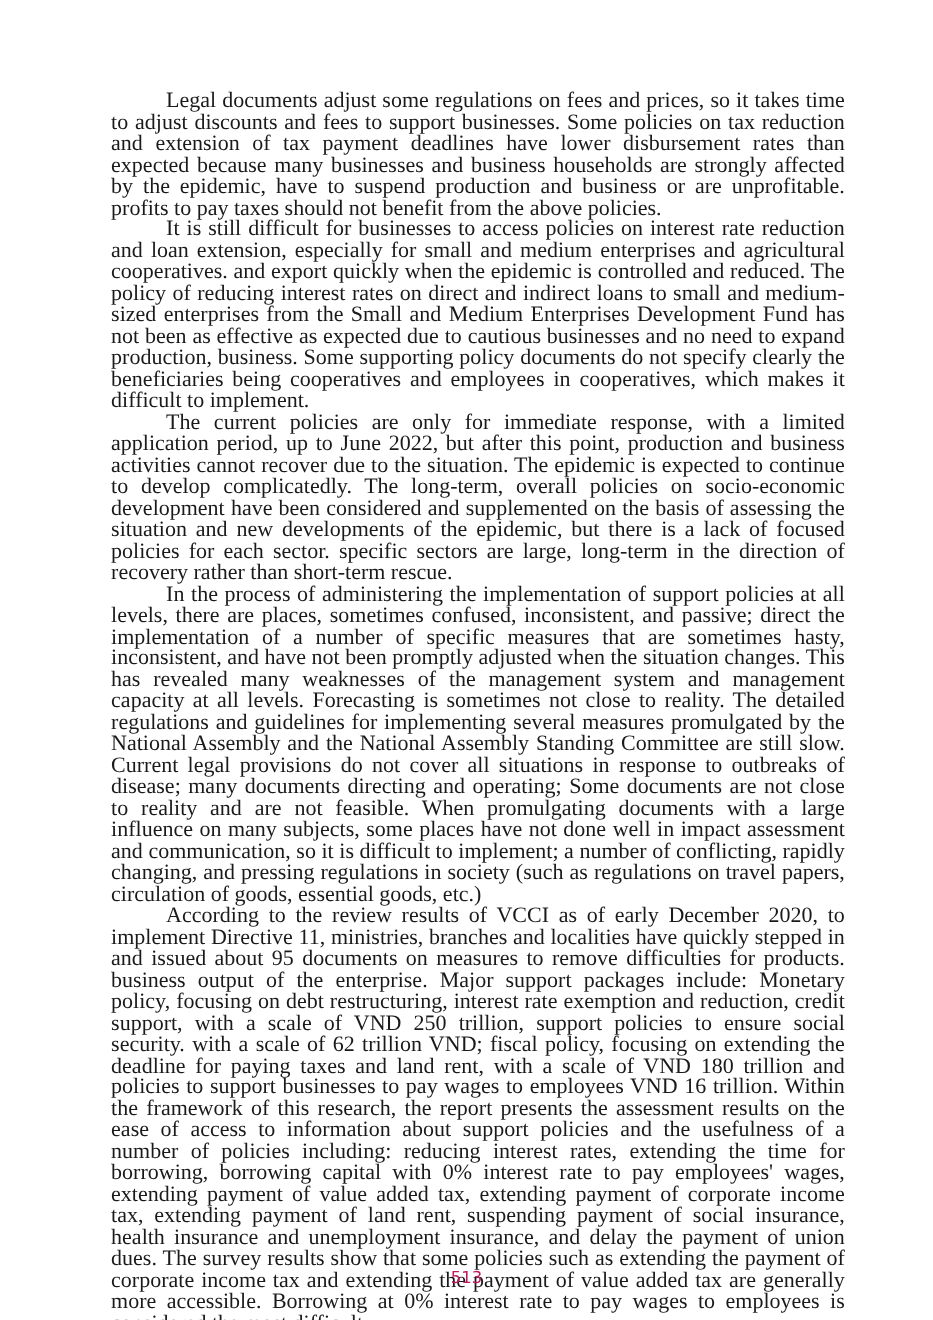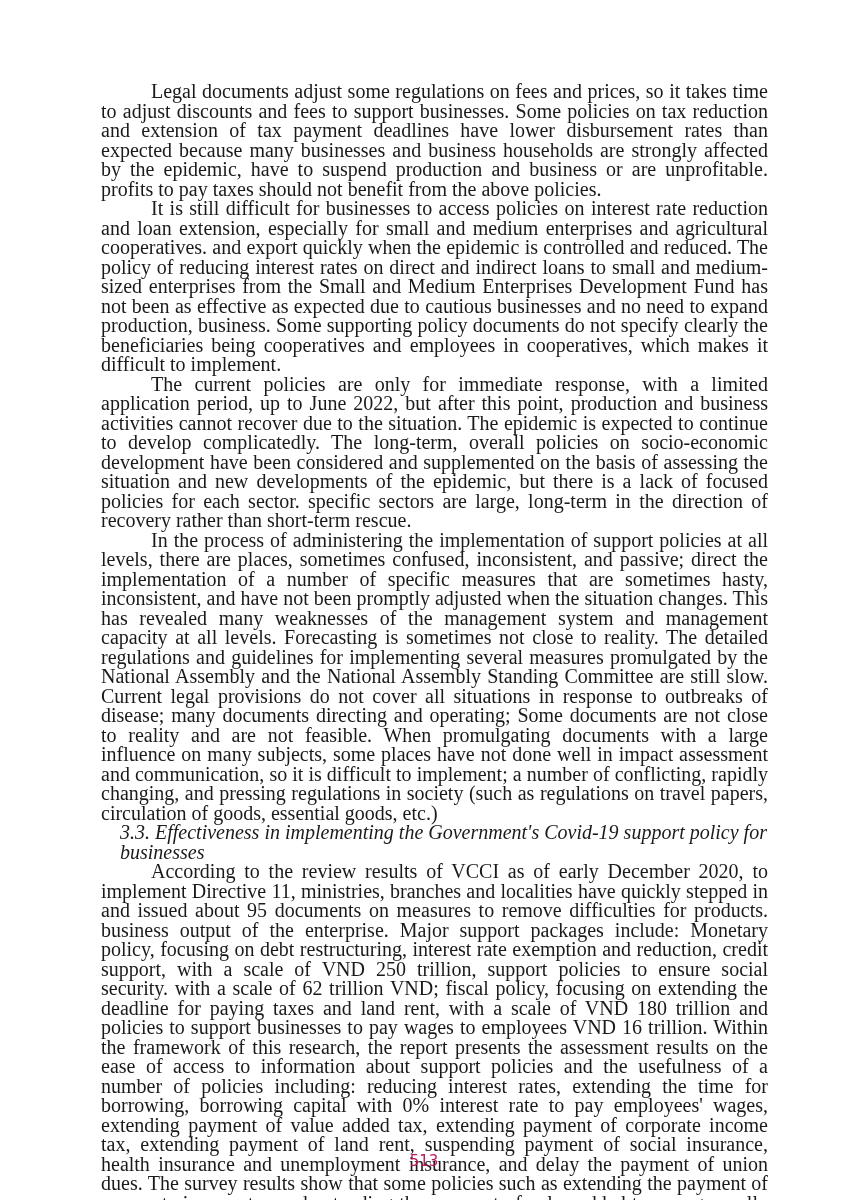--- a/index.html
+++ b/index.html
@@ -46,17 +46,16 @@
     }
   </style>
 </head>
 <body>
 
 <div class="page-body">
   <p class="para">Legal documents adjust some regulations on fees and prices, so it takes time to adjust discounts and fees to support businesses. Some policies on tax reduction and extension of tax payment deadlines have lower disbursement rates than expected because many businesses and business households are strongly affected by the epidemic, have to suspend production and business or are unprofitable. profits to pay taxes should not benefit from the above policies.</p>
   <p class="para">It is still difficult for businesses to access policies on interest rate reduction and loan extension, especially for small and medium enterprises and agricultural cooperatives. and export quickly when the epidemic is controlled and reduced. The policy of reducing interest rates on direct and indirect loans to small and medium-sized enterprises from the Small and Medium Enterprises Development Fund has not been as effective as expected due to cautious businesses and no need to expand production, business. Some supporting policy documents do not specify clearly the beneficiaries being cooperatives and employees in cooperatives, which makes it difficult to implement.</p>
   <p class="para">The current policies are only for immediate response, with a limited application period, up to June 2022, but after this point, production and business activities cannot recover due to the situation. The epidemic is expected to continue to develop complicatedly. The long-term, overall policies on socio-economic development have been considered and supplemented on the basis of assessing the situation and new developments of the epidemic, but there is a lack of focused policies for each sector. specific sectors are large, long-term in the direction of recovery rather than short-term rescue.</p>
   <p class="para">In the process of administering the implementation of support policies at all levels, there are places, sometimes confused, inconsistent, and passive; direct the implementation of a number of specific measures that are sometimes hasty, inconsistent, and have not been promptly adjusted when the situation changes. This has revealed many weaknesses of the management system and management capacity at all levels. Forecasting is sometimes not close to reality. The detailed regulations and guidelines for implementing several measures promulgated by the National Assembly and the National Assembly Standing Committee are still slow. Current legal provisions do not cover all situations in response to outbreaks of disease; many documents directing and operating; Some documents are not close to reality and are not feasible. When promulgating documents with a large influence on many subjects, some places have not done well in impact assessment and communication, so it is difficult to implement; a number of conflicting, rapidly changing, and pressing regulations in society (such as regulations on travel papers, circulation of goods, essential goods, etc.)</p>
-  <p class="section-heading">3.3. Effectiveness in implementing the Government's Covid-19 support policy for businesses</p>
   <p class="para">According to the review results of VCCI as of early December 2020, to implement Directive 11, ministries, branches and localities have quickly stepped in and issued about 95 documents on measures to remove difficulties for products. business output of the enterprise. Major support packages include: Monetary policy, focusing on debt restructuring, interest rate exemption and reduction, credit support, with a scale of VND 250 trillion, support policies to ensure social security. with a scale of 62 trillion VND; fiscal policy, focusing on extending the deadline for paying taxes and land rent, with a scale of VND 180 trillion and policies to support businesses to pay wages to employees VND 16 trillion. Within the framework of this research, the report presents the assessment results on the ease of access to information about support policies and the usefulness of a number of policies including: reducing interest rates, extending the time for borrowing, borrowing capital with 0% interest rate to pay employees' wages, extending payment of value added tax, extending payment of corporate income tax, extending payment of land rent, suspending payment of social insurance, health insurance and unemployment insurance, and delay the payment of union dues. The survey results show that some policies such as extending the payment of corporate income tax and extending the payment of value added tax are generally more accessible. Borrowing at 0% interest rate to pay wages to employees is considered the most difficult</p>
 </div>
 
 <div class="page-number">513</div>
 
 </body></html>

